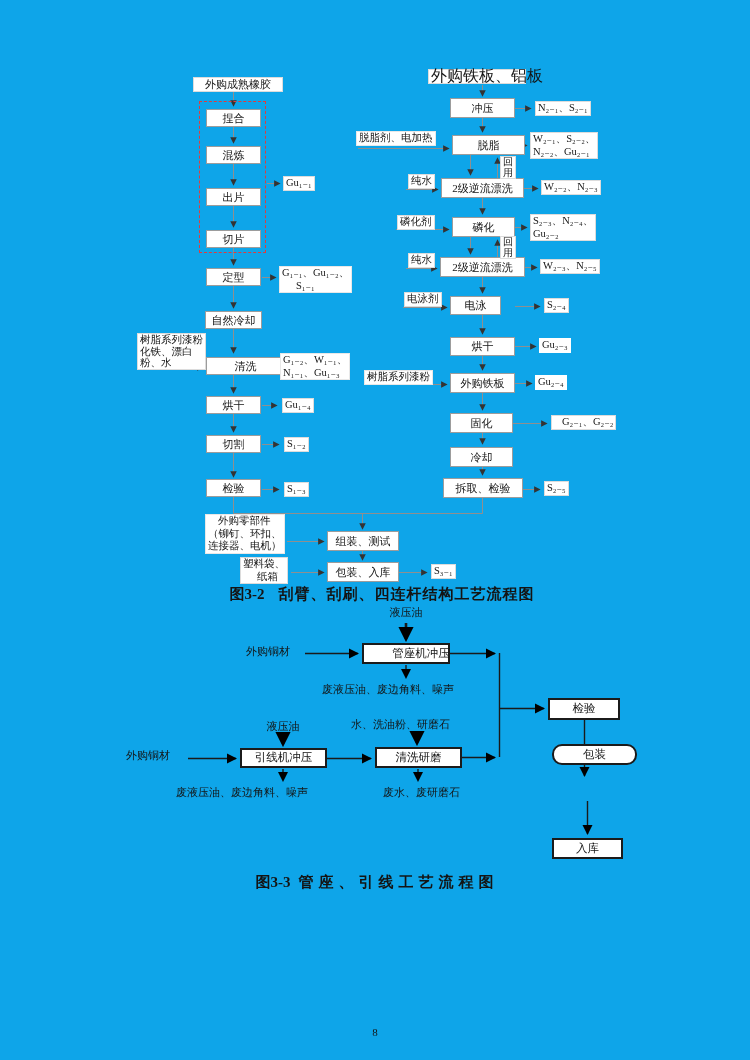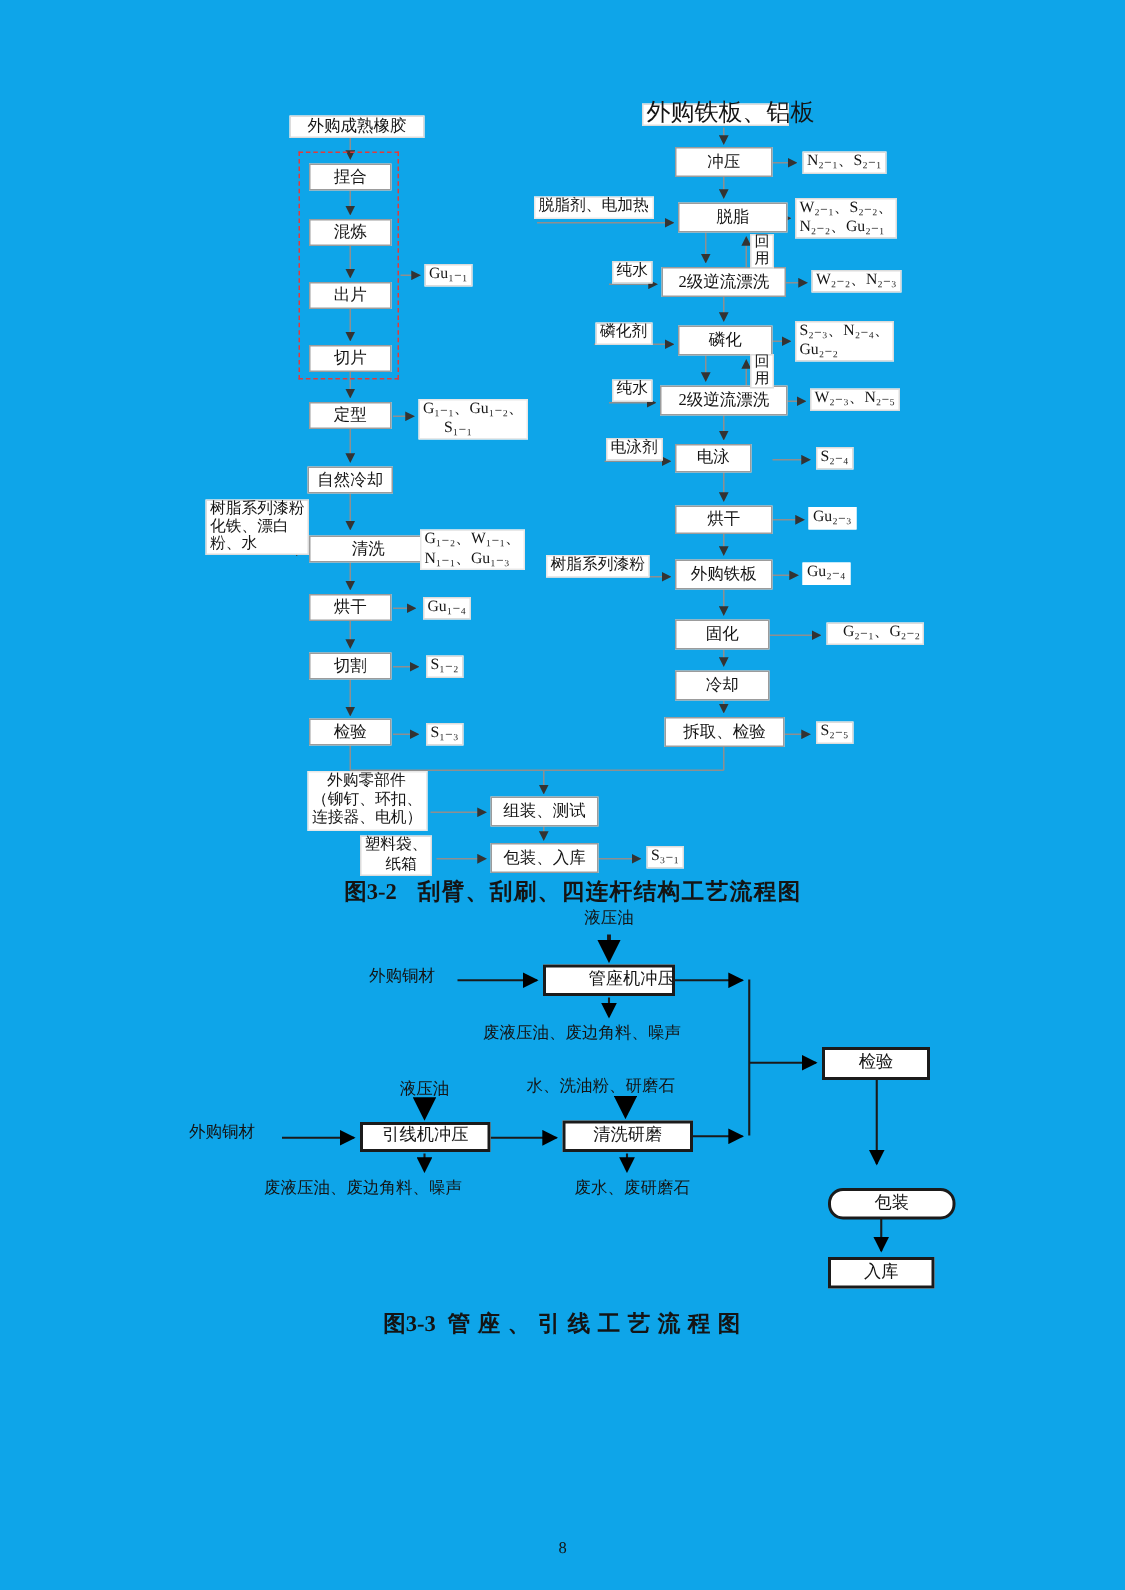--- a/index.html
+++ b/index.html
@@ -226,21 +226,21 @@
 
   <div class="lbl" style="left:351px;top:718px;">水、洗油粉、研磨石</div>
   <div class="lbl ctr" style="left:261px;top:720px;width:44px;">液压油</div>
   <div class="lbl" style="left:126px;top:749px;">外购铜材</div>
   <div class="box2" style="left:240px;top:748px;width:87px;height:20px;">引线机冲压</div>
   <div class="box2" style="left:375px;top:747px;width:87px;height:21px;">清洗研磨</div>
   <div class="lbl" style="left:176px;top:786px;">废液压油、废边角料、噪声</div>
   <div class="lbl" style="left:383px;top:786px;">废水、废研磨石</div>
 
   <div class="box2" style="left:548px;top:698px;width:72px;height:22px;">检验</div>
-  <div class="box2" style="left:552px;top:792px;width:85px;height:21px;border-radius:10px;">包装</div>
+  <div class="box2" style="left:552px;top:744px;width:85px;height:21px;border-radius:10px;">包装</div>
   <div class="box2" style="left:552px;top:838px;width:71px;height:21px;">入库</div>
 
   <div class="cap" style="left:0;width:754px;top:873px;text-align:center;">
     <span>图3-3</span><span class="sp2">管座、引线工艺流程图</span>
   </div>
 
   <div class="pagenum" style="left:0;width:750px;top:1026px;text-align:center;">8</div>
 </div>
 
 </body></html>

